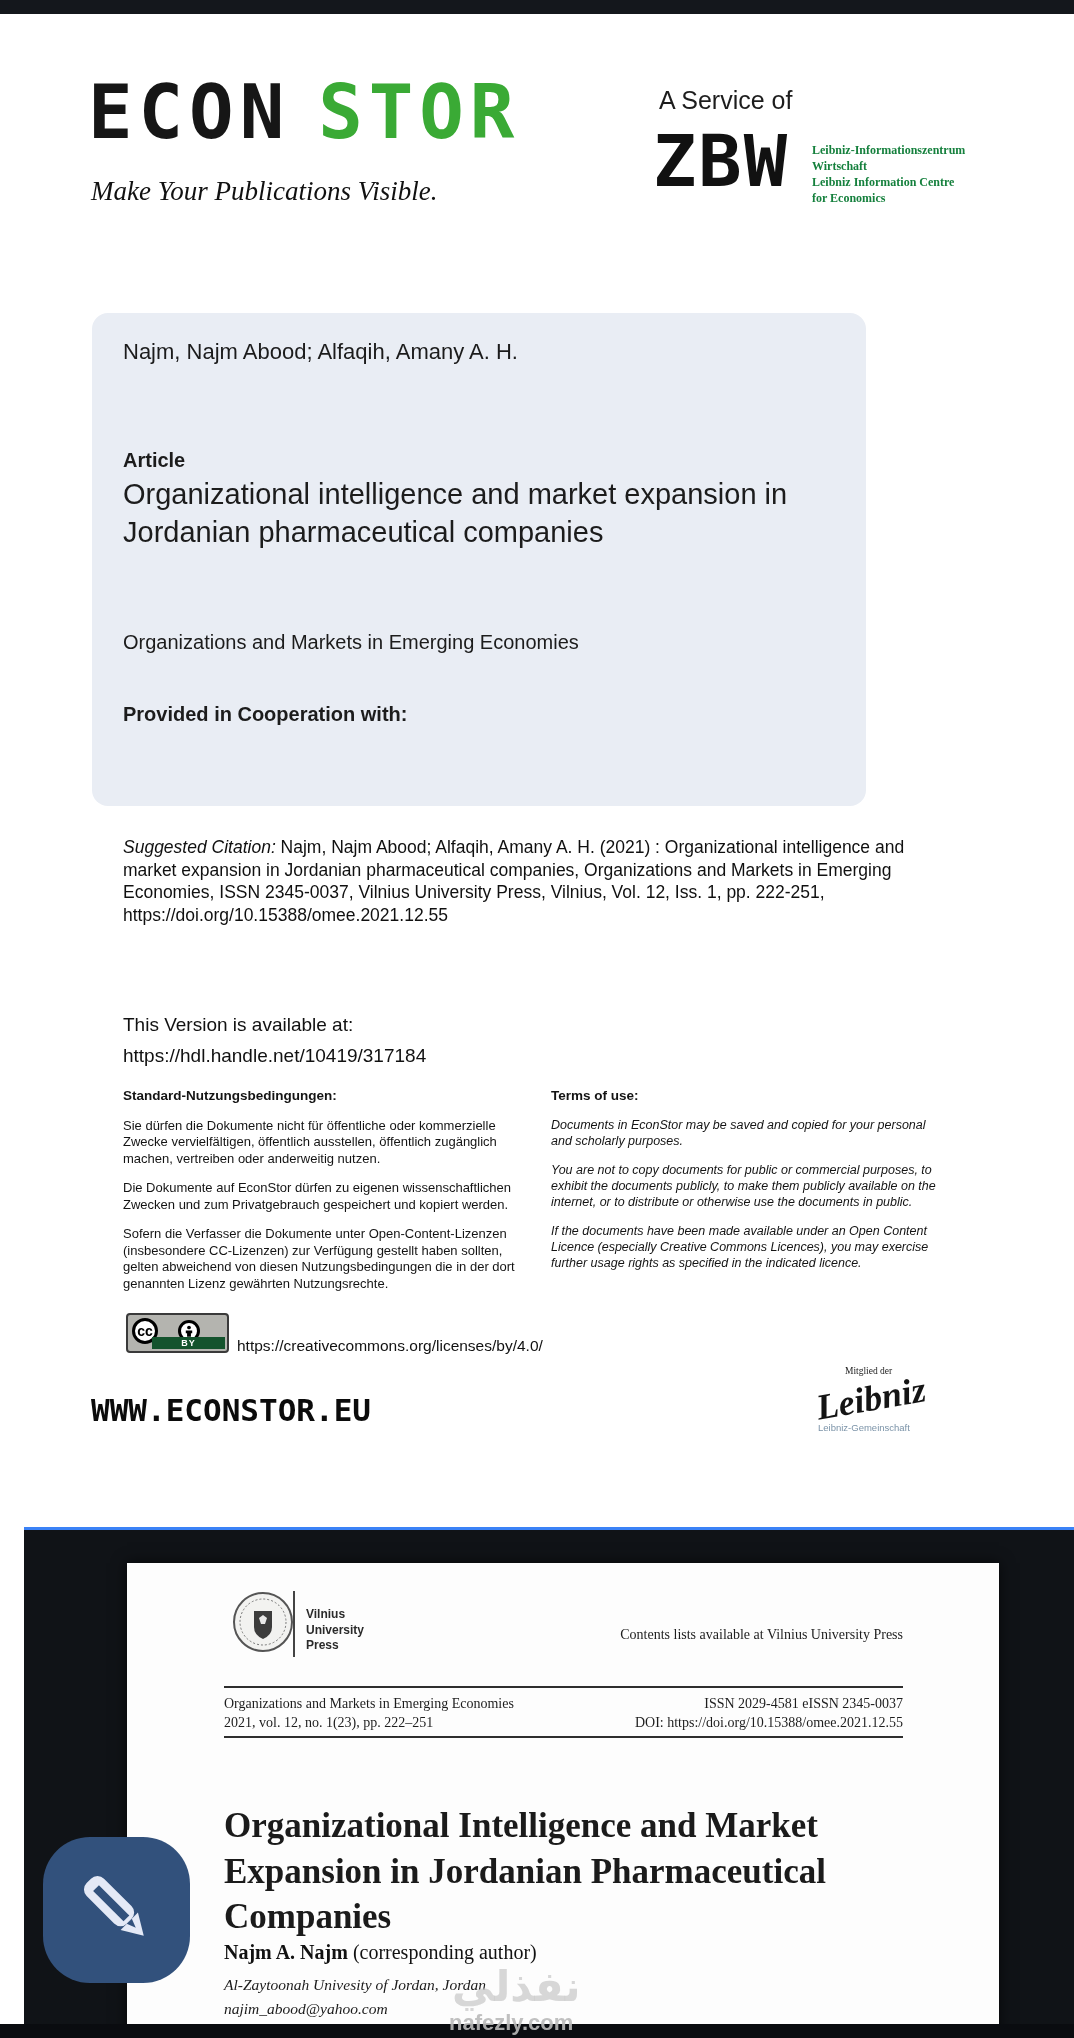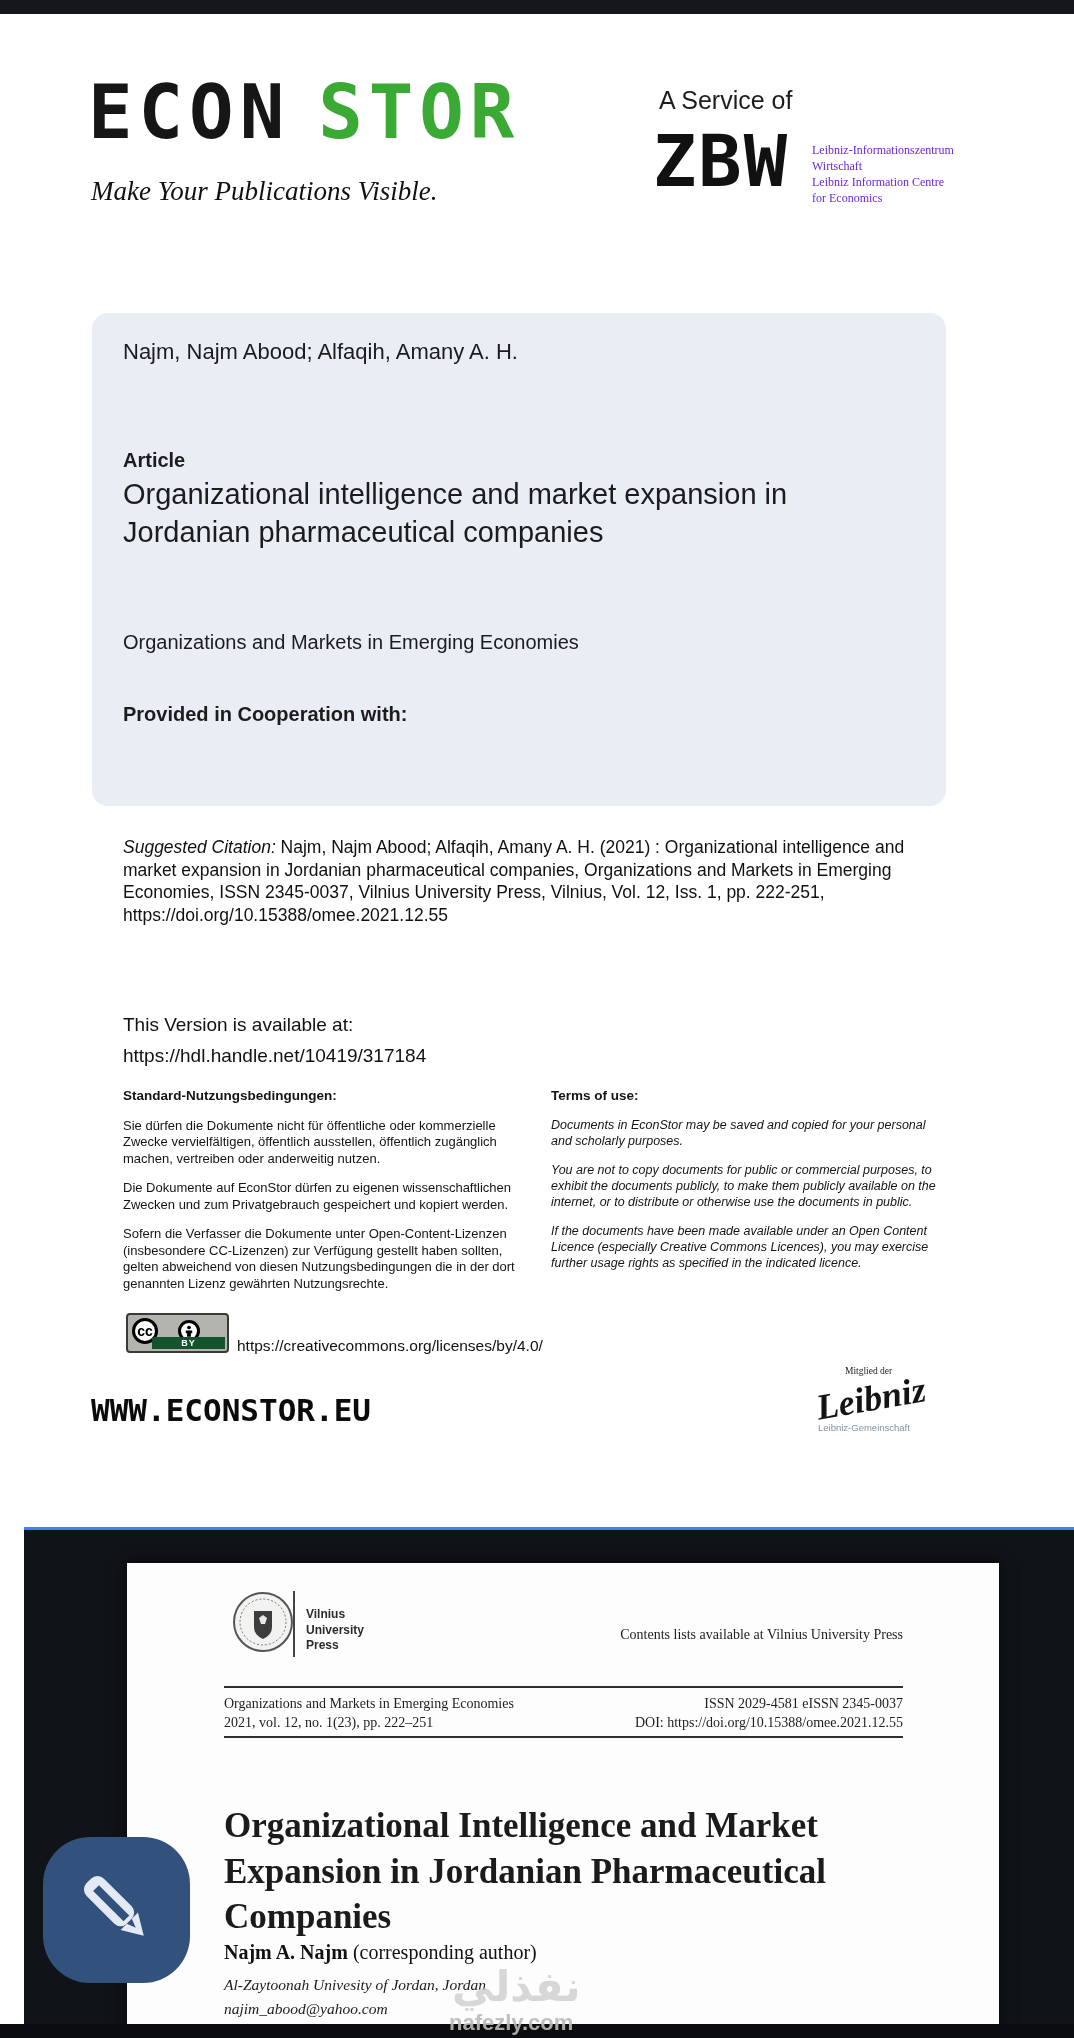--- a/index.html
+++ b/index.html
@@ -9,24 +9,24 @@
   
   .top-bar { position:absolute; left:0; top:0; width:1074px; height:14px; background:#14171c; }
 
   
   .logo { position:absolute; left:88px; top:66px; font-family:"DejaVu Sans Mono", monospace; font-weight:bold; font-size:74px; line-height:92px; letter-spacing:6px; }
   .logo .econ { color:#161616; }
   .logo .stor { color:#3aaa35;margin-left:28px; }
   .tagline { position:absolute; left:91px; top:176px; font-family:"Liberation Serif", serif; font-style:italic; font-size:27px; color:#111; }
   .service-of { position:absolute; left:659px; top:86px; font-size:25px; color:#1d1d1d; }
   .zbw { position:absolute; left:653px; top:118px; font-family:"DejaVu Sans Mono", monospace; font-weight:bold; font-size:72px; line-height:86px; color:#111; letter-spacing:2px; }
-  .zbw-desc { position:absolute; left:812px; top:142px; font-family:"Liberation Serif", serif; font-weight:normal; font-size:12px; line-height:16px; color:#6d28d9; }
-
-  
-  .info-box { position:absolute; left:92px; top:313px; width:854px; height:493px; background:#e9edf4; border-radius:16px; padding:26px 40px 0 31px; color:#1c1c1c; }
+  .zbw-desc { position:absolute; left:812px; top:142px; font-family:"Liberation Serif", serif; font-weight:bold; font-size:12px; line-height:16px; color:#15803d; }
+
+  
+  .info-box { position:absolute; left:92px; top:313px; width:774px; height:493px; background:#e9edf4; border-radius:16px; padding:26px 40px 0 31px; color:#1c1c1c; }
   .info-box .authors { font-size:22px; }
   .info-box .doc-type { margin-top:84px; font-size:20px; font-weight:bold; }
   .info-box .pub-title { margin-top:3px; font-size:29px; line-height:38px; font-weight:normal; max-width:700px; }
   .info-box .journal { margin-top:80px; font-size:20px; }
   .info-box .coop-label { margin-top:49px; font-size:20px; font-weight:bold; }
   .info-box .coop { margin-top:4px; font-size:20px; }
 
   
   .citation { position:absolute; left:123px; top:836px; width:802px; font-size:17.5px; line-height:22.5px; color:#101010; }
   .cit-label { font-style:italic; }

